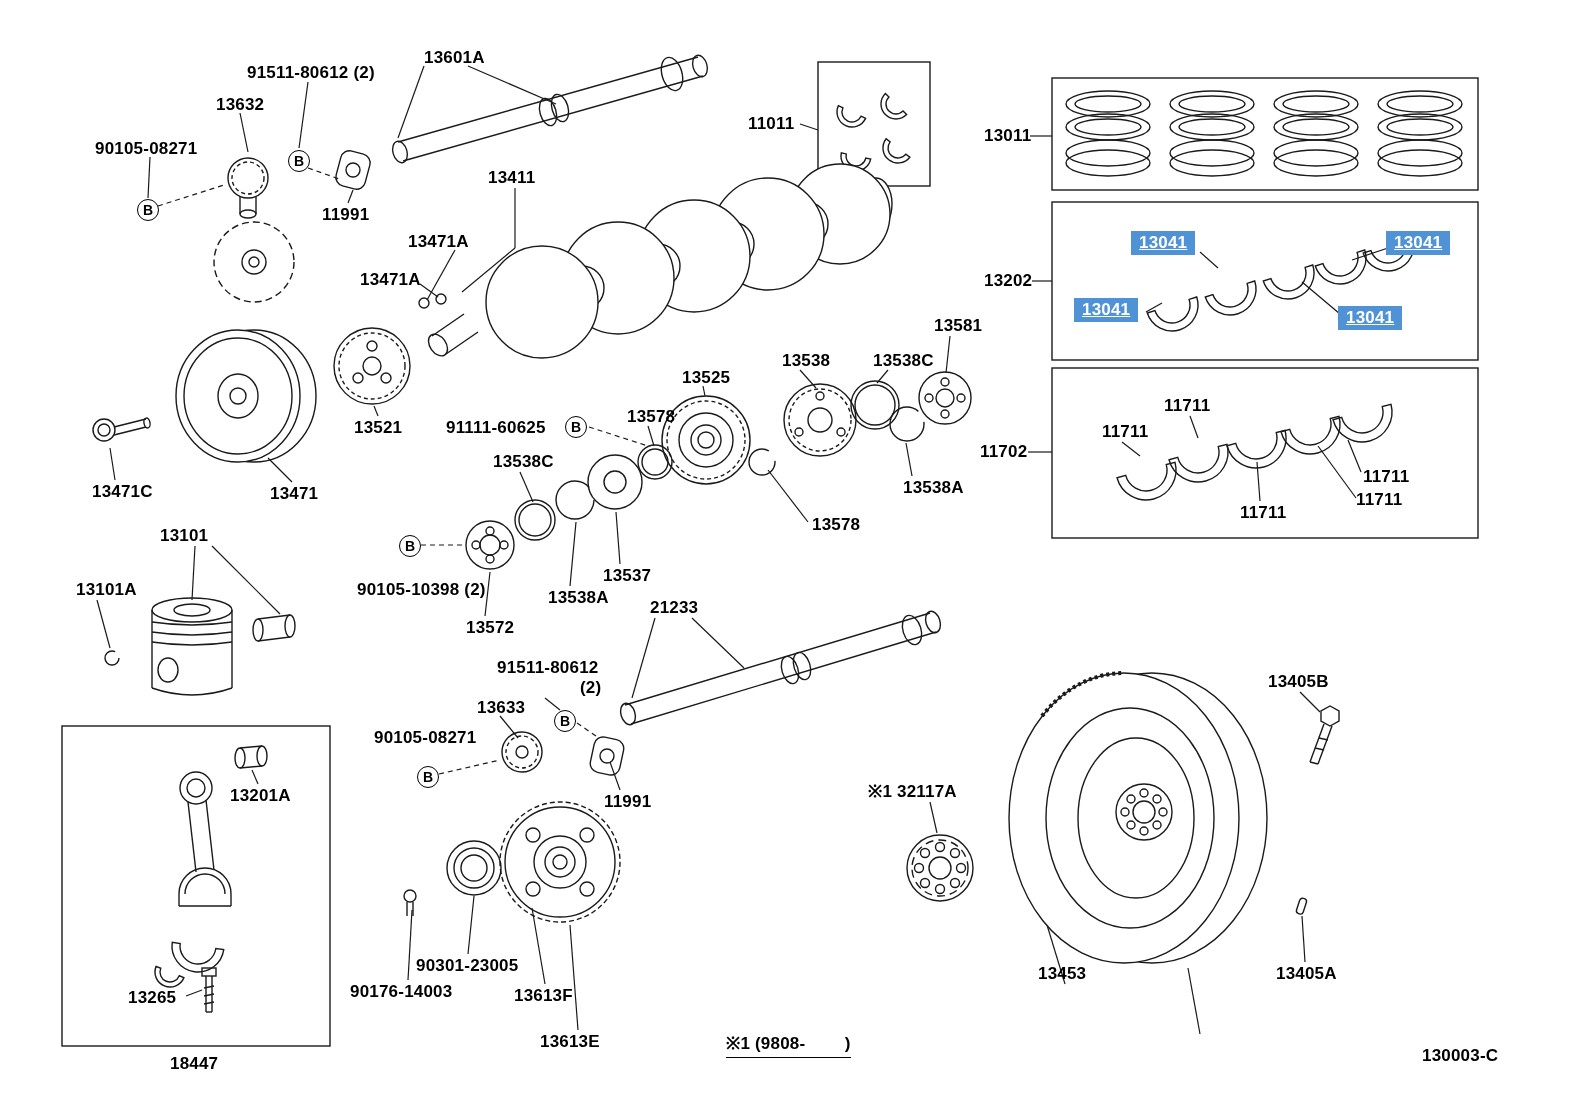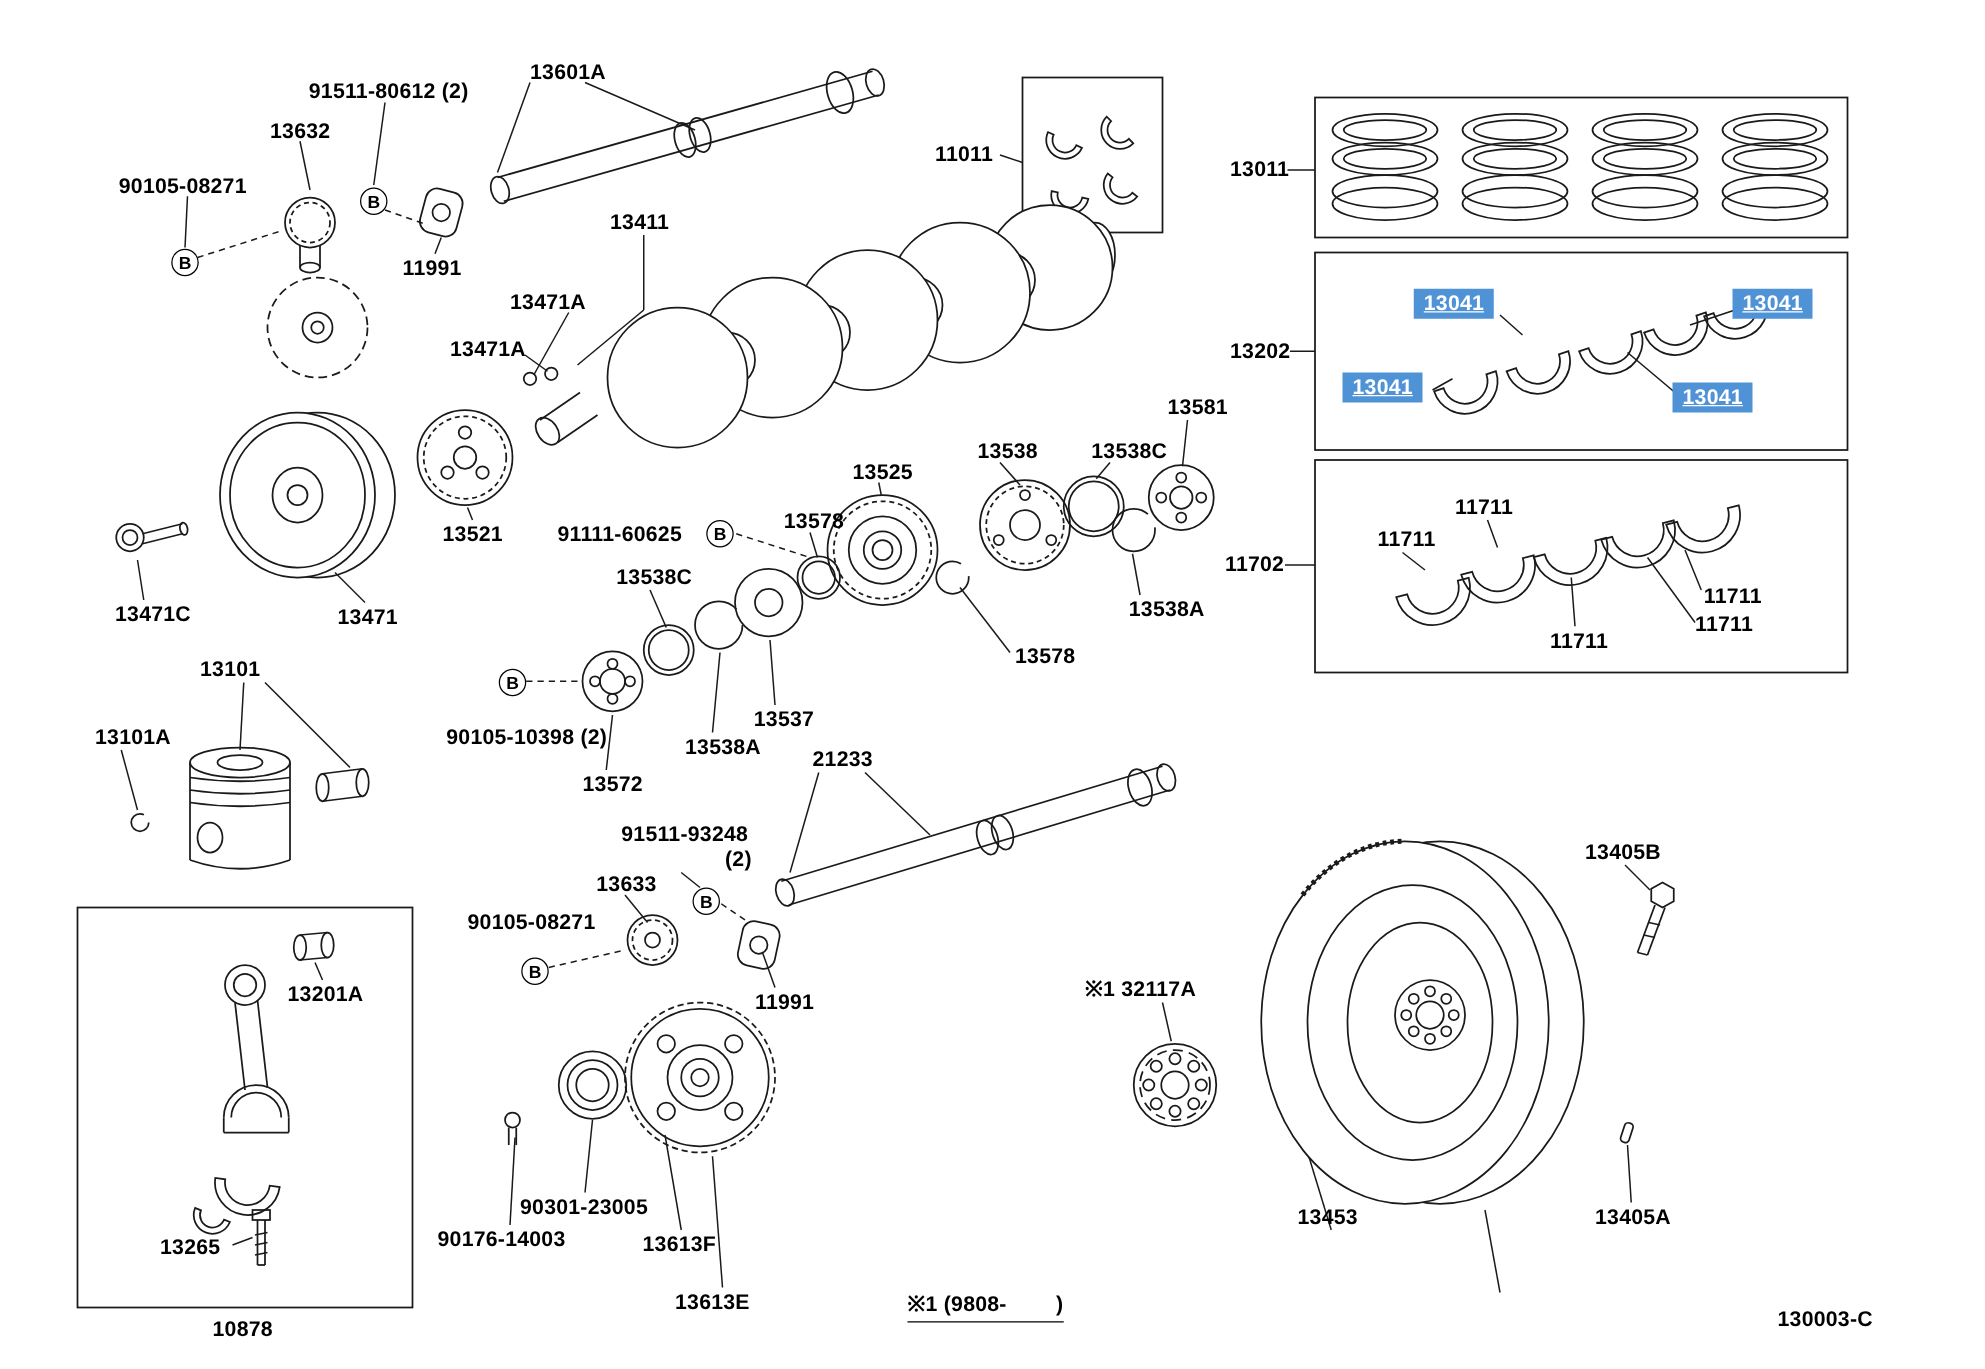--- a/index.html
+++ b/index.html
@@ -434,34 +434,34 @@
 <div class="lbl" style="left:812px;top:515px">13578</div>
 <div class="lbl" style="left:92px;top:482px">13471C</div>
 <div class="lbl" style="left:270px;top:484px">13471</div>
 <div class="lbl" style="left:603px;top:566px">13537</div>
 <div class="lbl" style="left:548px;top:588px">13538A</div>
 <div class="lbl" style="left:357px;top:580px">90105-10398 (2)</div>
 <div class="lbl" style="left:160px;top:526px">13101</div>
 <div class="lbl" style="left:76px;top:580px">13101A</div>
 <div class="lbl" style="left:466px;top:618px">13572</div>
 <div class="lbl" style="left:650px;top:598px">21233</div>
-<div class="lbl" style="left:497px;top:658px">91511-93248</div>
+<div class="lbl" style="left:497px;top:658px">91511-80612</div>
 <div class="lbl" style="left:580px;top:678px">(2)</div>
 <div class="lbl" style="left:477px;top:698px">13633</div>
 <div class="lbl" style="left:374px;top:728px">90105-08271</div>
 <div class="lbl" style="left:604px;top:792px">11991</div>
 <div class="lbl" style="left:230px;top:786px">13201A</div>
 <div class="lbl" style="left:1268px;top:672px">13405B</div>
 <div class="lbl" style="left:868px;top:782px">※1 32117A</div>
 <div class="lbl" style="left:128px;top:988px">13265</div>
 <div class="lbl" style="left:416px;top:956px">90301-23005</div>
 <div class="lbl" style="left:350px;top:982px">90176-14003</div>
 <div class="lbl" style="left:514px;top:986px">13613F</div>
 <div class="lbl" style="left:540px;top:1032px">13613E</div>
-<div class="lbl" style="left:170px;top:1054px">10878</div>
+<div class="lbl" style="left:170px;top:1054px">18447</div>
 <div class="lbl note" style="left:726px;top:996px">※1 (9808-        )</div>
 <div class="lbl" style="left:1038px;top:964px">13453</div>
 <div class="lbl" style="left:1178px;top:1096px">13405</div>
 <div class="lbl" style="left:1276px;top:964px">13405A</div>
 <div class="lbl" style="left:1422px;top:1046px">130003-C</div>
 
 <div class="bmark" style="left:288px;top:150px">B</div>
 <div class="bmark" style="left:137px;top:199px">B</div>
 <div class="bmark" style="left:565px;top:416px">B</div>
 <div class="bmark" style="left:399px;top:535px">B</div>

